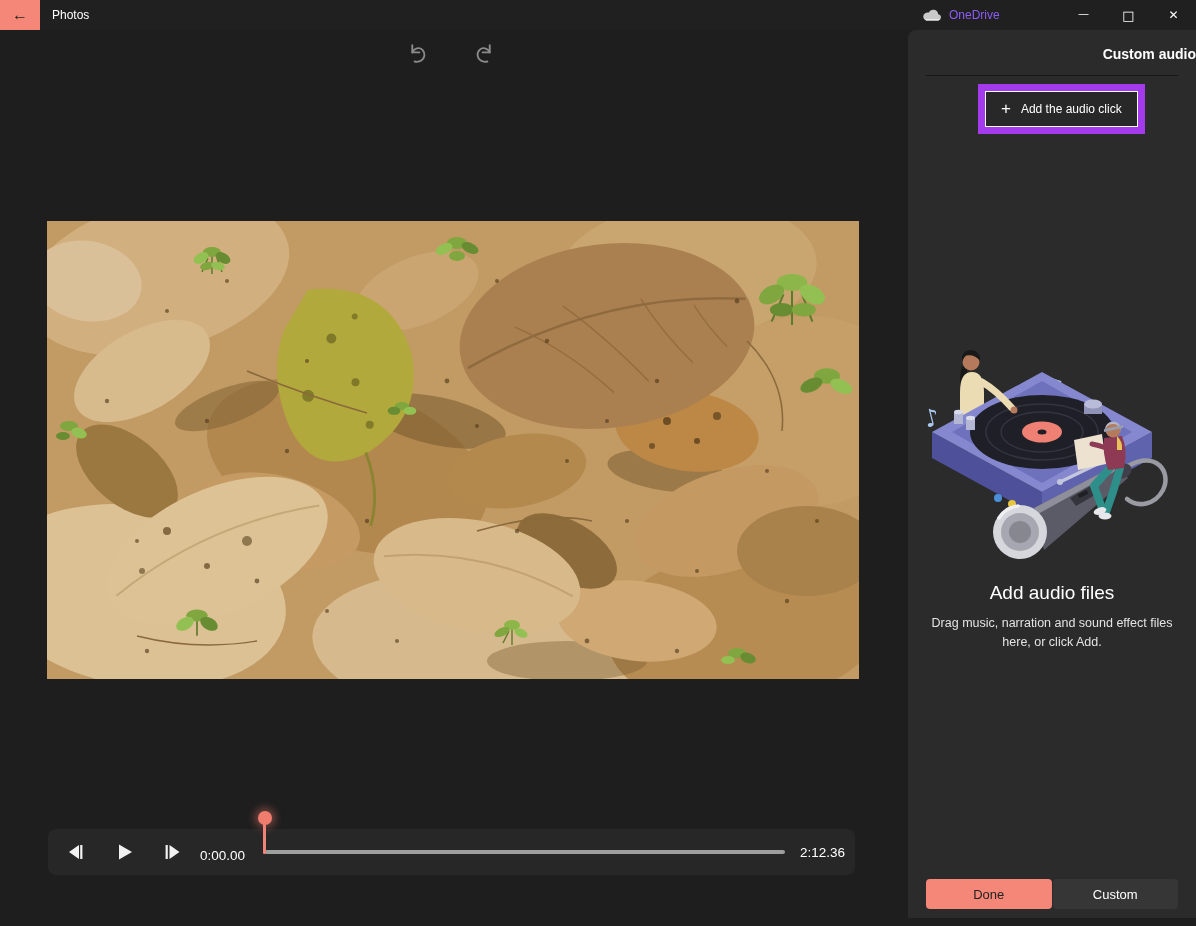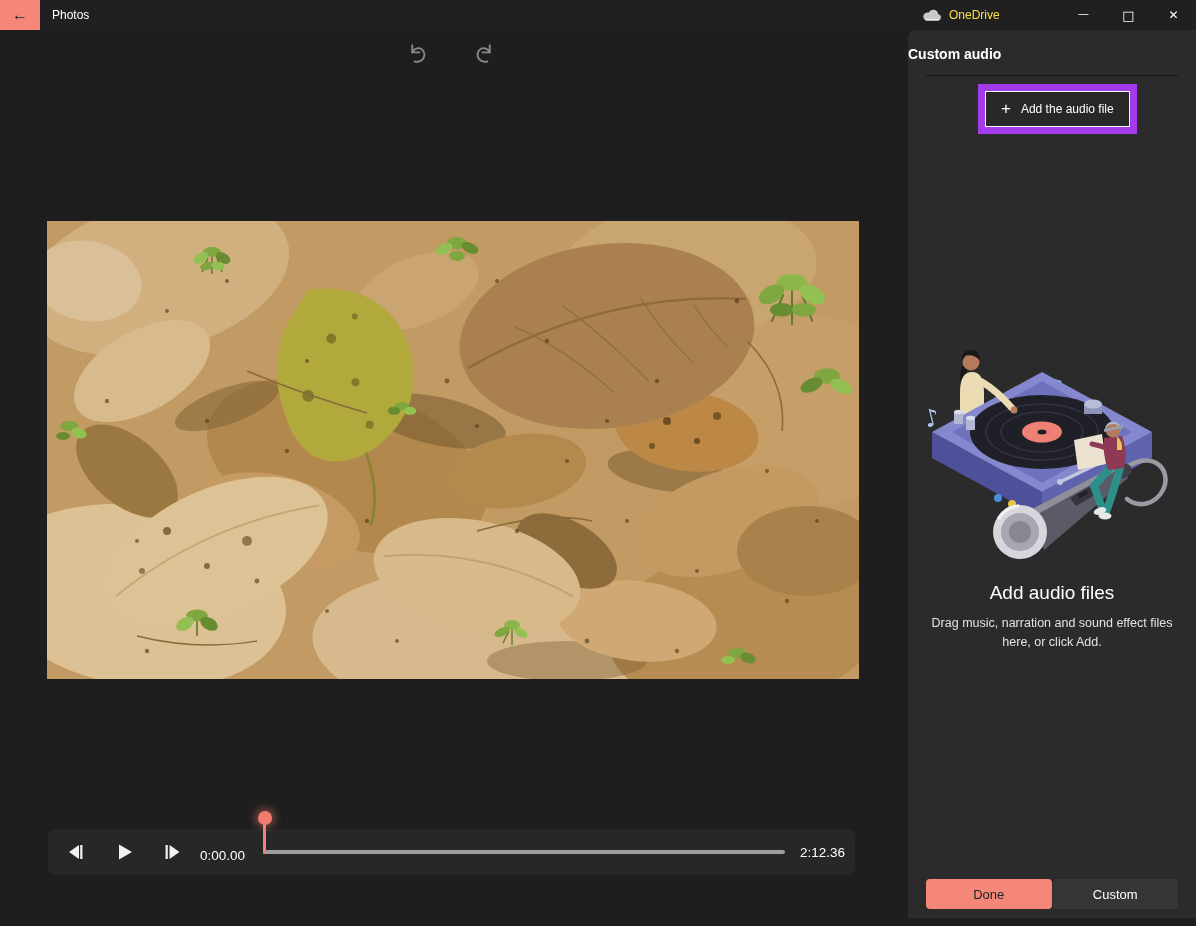--- a/index.html
+++ b/index.html
@@ -12,21 +12,21 @@
 
   
   .titlebar { position:absolute; left:0; top:0; width:1196px; height:30px; background:#202020; z-index:5; }
   .back-btn {
     position:absolute; left:0; top:0; width:40px; height:30px;
     background:#F58778; border:none; cursor:pointer;
     display:flex; align-items:center; justify-content:center;
     color:#2a2220; font-size:16px; line-height:1;
   }
   .app-title { position:absolute; left:52px; top:0; height:30px; display:flex; align-items:center; font-size:12px; color:#ffffff; }
-  .onedrive { position:absolute; left:922px; top:0; height:30px; display:flex; align-items:center; gap:7px; font-size:12px; color:#fde047; }
+  .onedrive { position:absolute; left:922px; top:0; height:30px; display:flex; align-items:center; gap:7px; font-size:12px; color:#8b5cf6; }
   .win-controls { position:absolute; right:0; top:0; height:30px; display:flex; }
   .win-btn {
     width:45px; height:30px; background:transparent; border:none; color:#fff;
     display:flex; align-items:center; justify-content:center; cursor:pointer;
     font-family:"DejaVu Sans",sans-serif;
   }
   .win-btn.min span { font-size:11px; margin-top:-4px; }
   .win-btn.max span { font-size:13px; }
   .win-btn.close span { font-size:12px; }
 
@@ -57,21 +57,21 @@
   .playhead-dot {
     position:absolute; left:258px; top:811px; width:14px; height:14px; border-radius:50%;
     background:#f07c6e; box-shadow:0 0 9px 3px rgba(240,124,110,0.45); cursor:ew-resize; z-index:4;
   }
 
   
   .panel {
     position:absolute; left:908px; top:30px; width:288px; height:896px;
     background:#2b2b2b; border-top-left-radius:8px; z-index:2;
   }
-  .panel-title { text-align:left; padding-top:16px; font-size:14px; font-weight:bold; color:#fff; }
+  .panel-title { text-align:right; padding-top:16px; font-size:14px; font-weight:bold; color:#fff; }
   .sep { height:1px; background:#161616; margin:13px 18px 0 18px; }
 
   .add-highlight {
     position:absolute; left:70px; top:54px;
     border:7px solid #A33AEC; background:#A33AEC;
   }
   .add-btn {
     display:flex; align-items:center; gap:10px;
     height:36px; padding:0 15px;
     background:#282828; border:1px solid #ffffff; color:#fff;
@@ -333,21 +333,21 @@
   <div class="playhead-line"></div>
   <div class="playhead-dot"></div>
 
   <aside class="panel">
     <h2 class="panel-title">Custom audio</h2>
     <div class="sep"></div>
 
     <div class="add-highlight">
       <button class="add-btn">
         <span class="plus">+</span>
-        <span>Add the audio file</span>
+        <span>Add the audio click</span>
       </button>
     </div>
 
     <div class="illustration">
       <svg viewBox="0 0 256 224">
 
         <text x="0" y="80" font-size="24" fill="#a9c7ee" transform="rotate(-14 8 72)" font-family="DejaVu Sans">♪</text>
         <text x="116" y="54" font-size="30" fill="#a9c7ee" font-family="DejaVu Sans">♫</text>
 
         <g>

